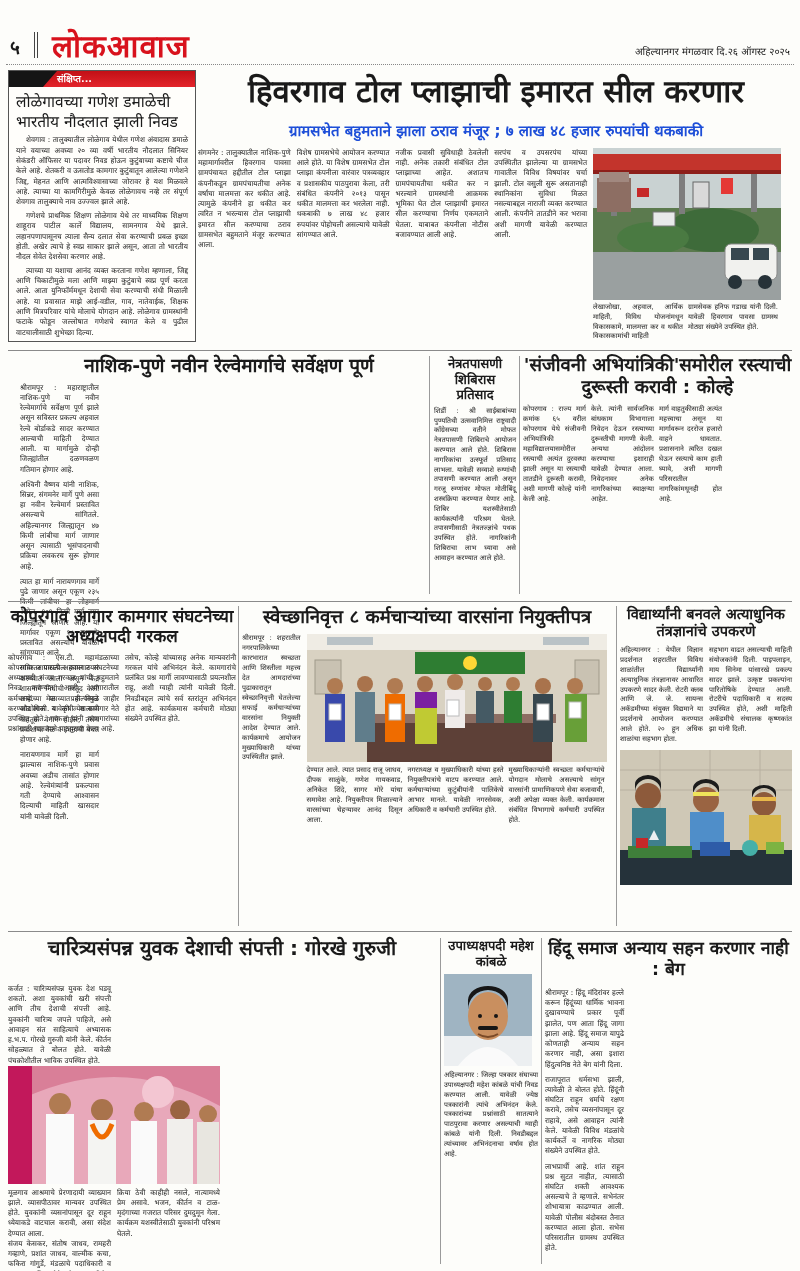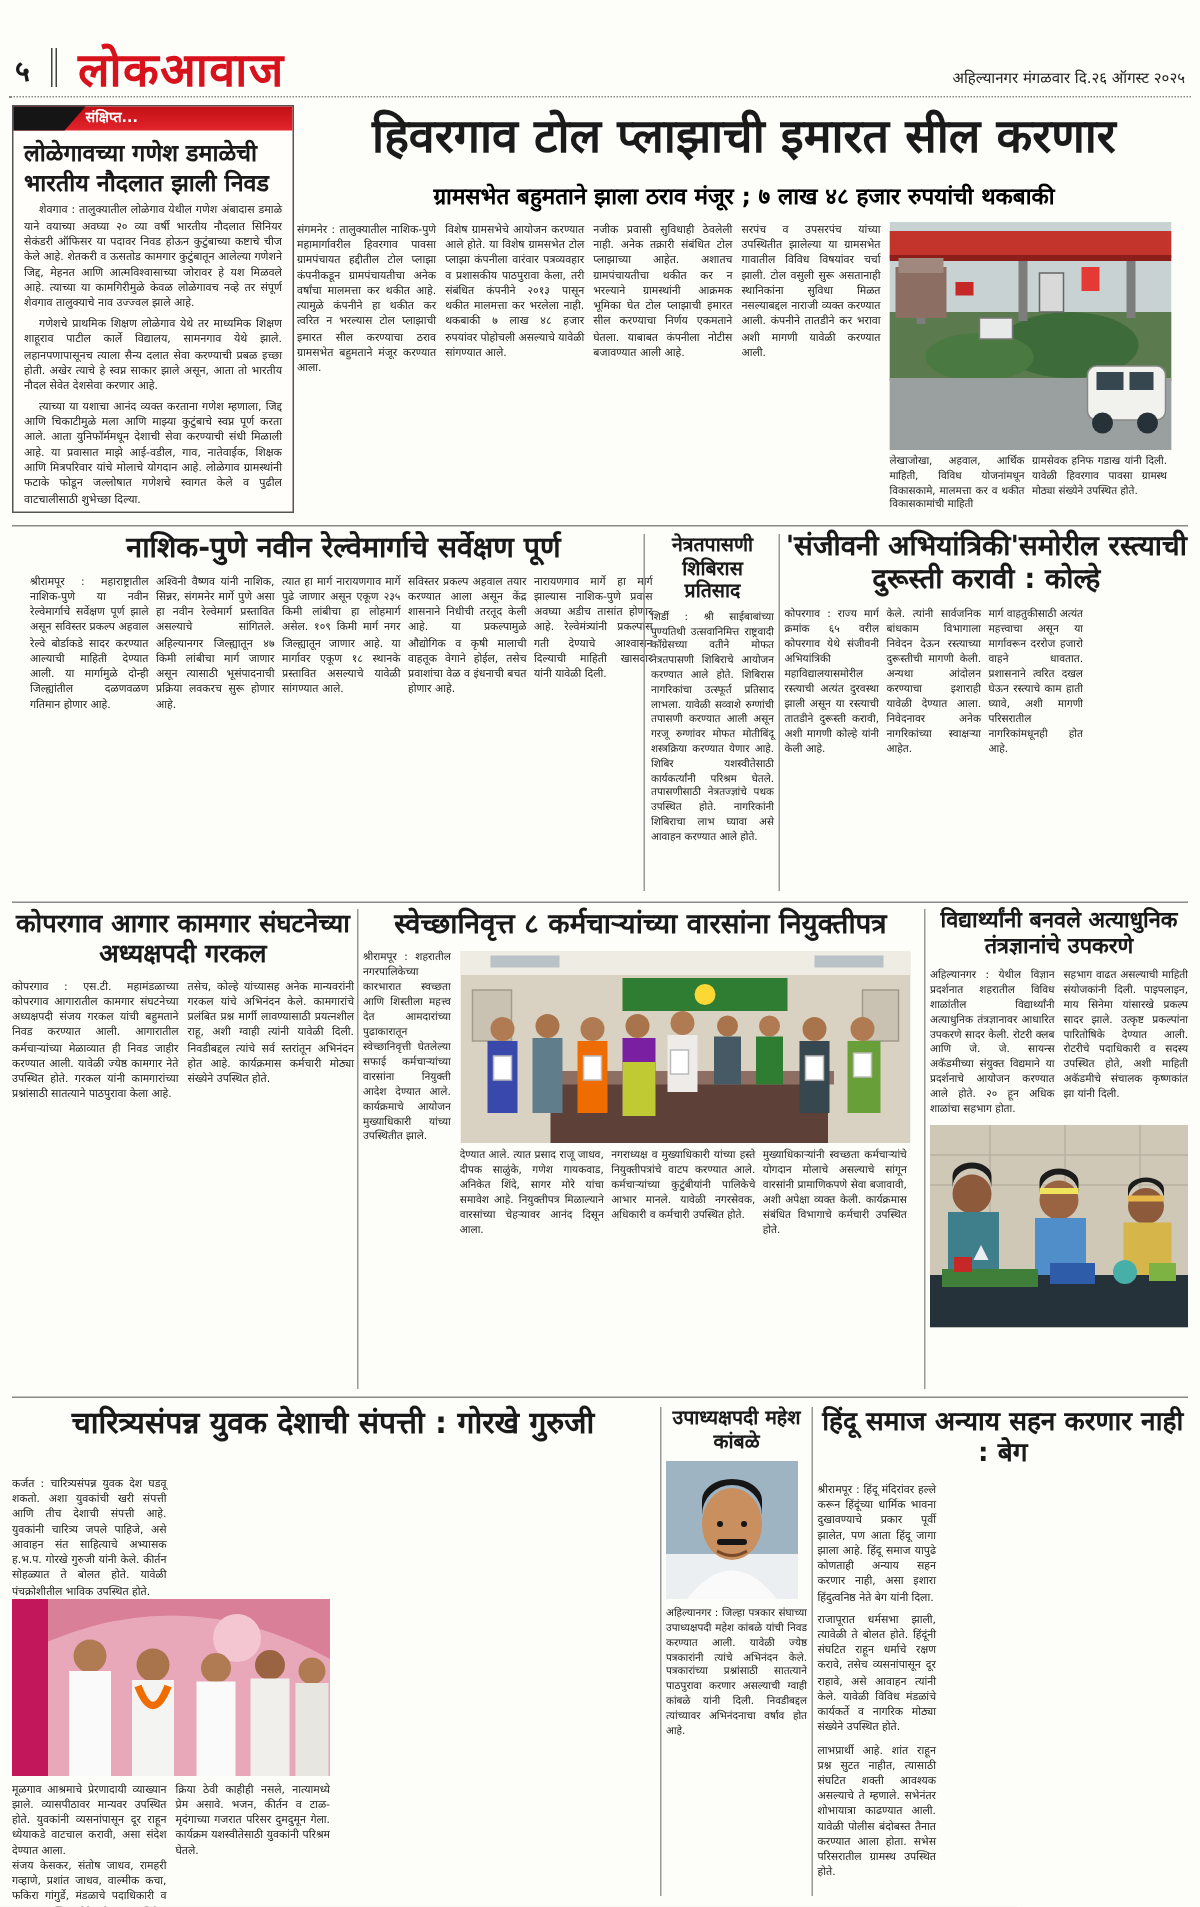--- a/index.html
+++ b/index.html
@@ -11,44 +11,44 @@
   .dblbar { position:absolute; left:34px; top:32px; width:4px; height:26px; border-left:1.5px solid #444; border-right:1.5px solid #444; }
   .mast { position:absolute; left:52px; top:24px; font-size:31px; font-weight:bold; color:#d8121c; letter-spacing:1px; }
   .dateline { position:absolute; right:10px; top:44px; font-size:10px; color:#222; }
   .dotrule { position:absolute; left:6px; right:6px; top:64px; border-top:1px dotted #888; }
 
   
   .brief { position:absolute; left:8px; top:70px; width:188px; height:272px; border:1px solid #555; background:#fffefb; }
   .strip { position:relative; height:16px; background:linear-gradient(#c21016,#e3242b); }
   .strip:before { content:""; position:absolute; left:0; top:0; border-top:16px solid #151515; border-right:14px solid transparent; width:34px; }
   .strip span { position:relative; color:#fff; font-size:9.5px; font-weight:bold; padding-left:48px; line-height:16px; display:block; }
-  .brief h2 { font-size:15.5px; line-height:1.3; padding:5px 7px 3px; font-weight:bold; }
+  .brief h2 { font-size:15.5px; line-height:1.3; padding:5px 7px 3px; font-weight:normal; }
   .brief p { font-size:7.3px; line-height:1.42; text-align:justify; padding:0 7px 3px; text-indent:10px; }
 
   
   .mainhead { position:absolute; left:198px; top:74px; width:596px; text-align:center; font-size:31px; font-weight:bold; line-height:1.1; }
-  .subhead  { position:absolute; left:198px; top:120px; width:596px; text-align:center; font-size:15px; font-weight:bold; color:#000000; }
+  .subhead  { position:absolute; left:198px; top:120px; width:596px; text-align:center; font-size:15px; font-weight:bold; color:#1d4ed8; }
 
   .col { font-size:7.2px; line-height:1.42; text-align:justify; }
   .tollwrap { position:absolute; left:198px; top:148px; width:596px; display:flex; gap:6px; }
   .tollwrap .col { width:96px; }
   .photocol { width:208px; }
   .pbelow { display:flex; gap:5px; margin-top:3px; }
   .pbelow .col { width:90px; font-size:6.9px; }
 
   .rule { position:absolute; left:8px; right:8px; border-top:1px solid #8a8a8a; }
   .vline { position:absolute; border-left:1px solid #9a9a9a; }
 
   .art h2 { font-weight:bold; text-align:center; line-height:1.2; }
   .cols { display:flex; }
 
   
   .railway { position:absolute; left:20px; top:354px; width:418px; }
   .railway h2 { font-size:19px; }
-  .railway .cols { gap:5px; margin-top:6px; }
+  .railway .cols { gap:5px; margin-top:6px;flex-direction:column; }
   .railway .col { width:79px; }
   .eyecamp { position:absolute; left:434px; top:356px; width:82px; }
   .eyecamp h2 { font-size:13px; margin-bottom:4px; }
   .eyecamp .col { font-size:6.9px; }
   .sanjivani { position:absolute; left:523px; top:354px; width:269px; }
   .sanjivani h2 { font-size:18.5px; }
   .sanjivani .cols { gap:5px; margin-top:7px; }
   .sanjivani .col { width:63px; font-size:7px; }
 
   

